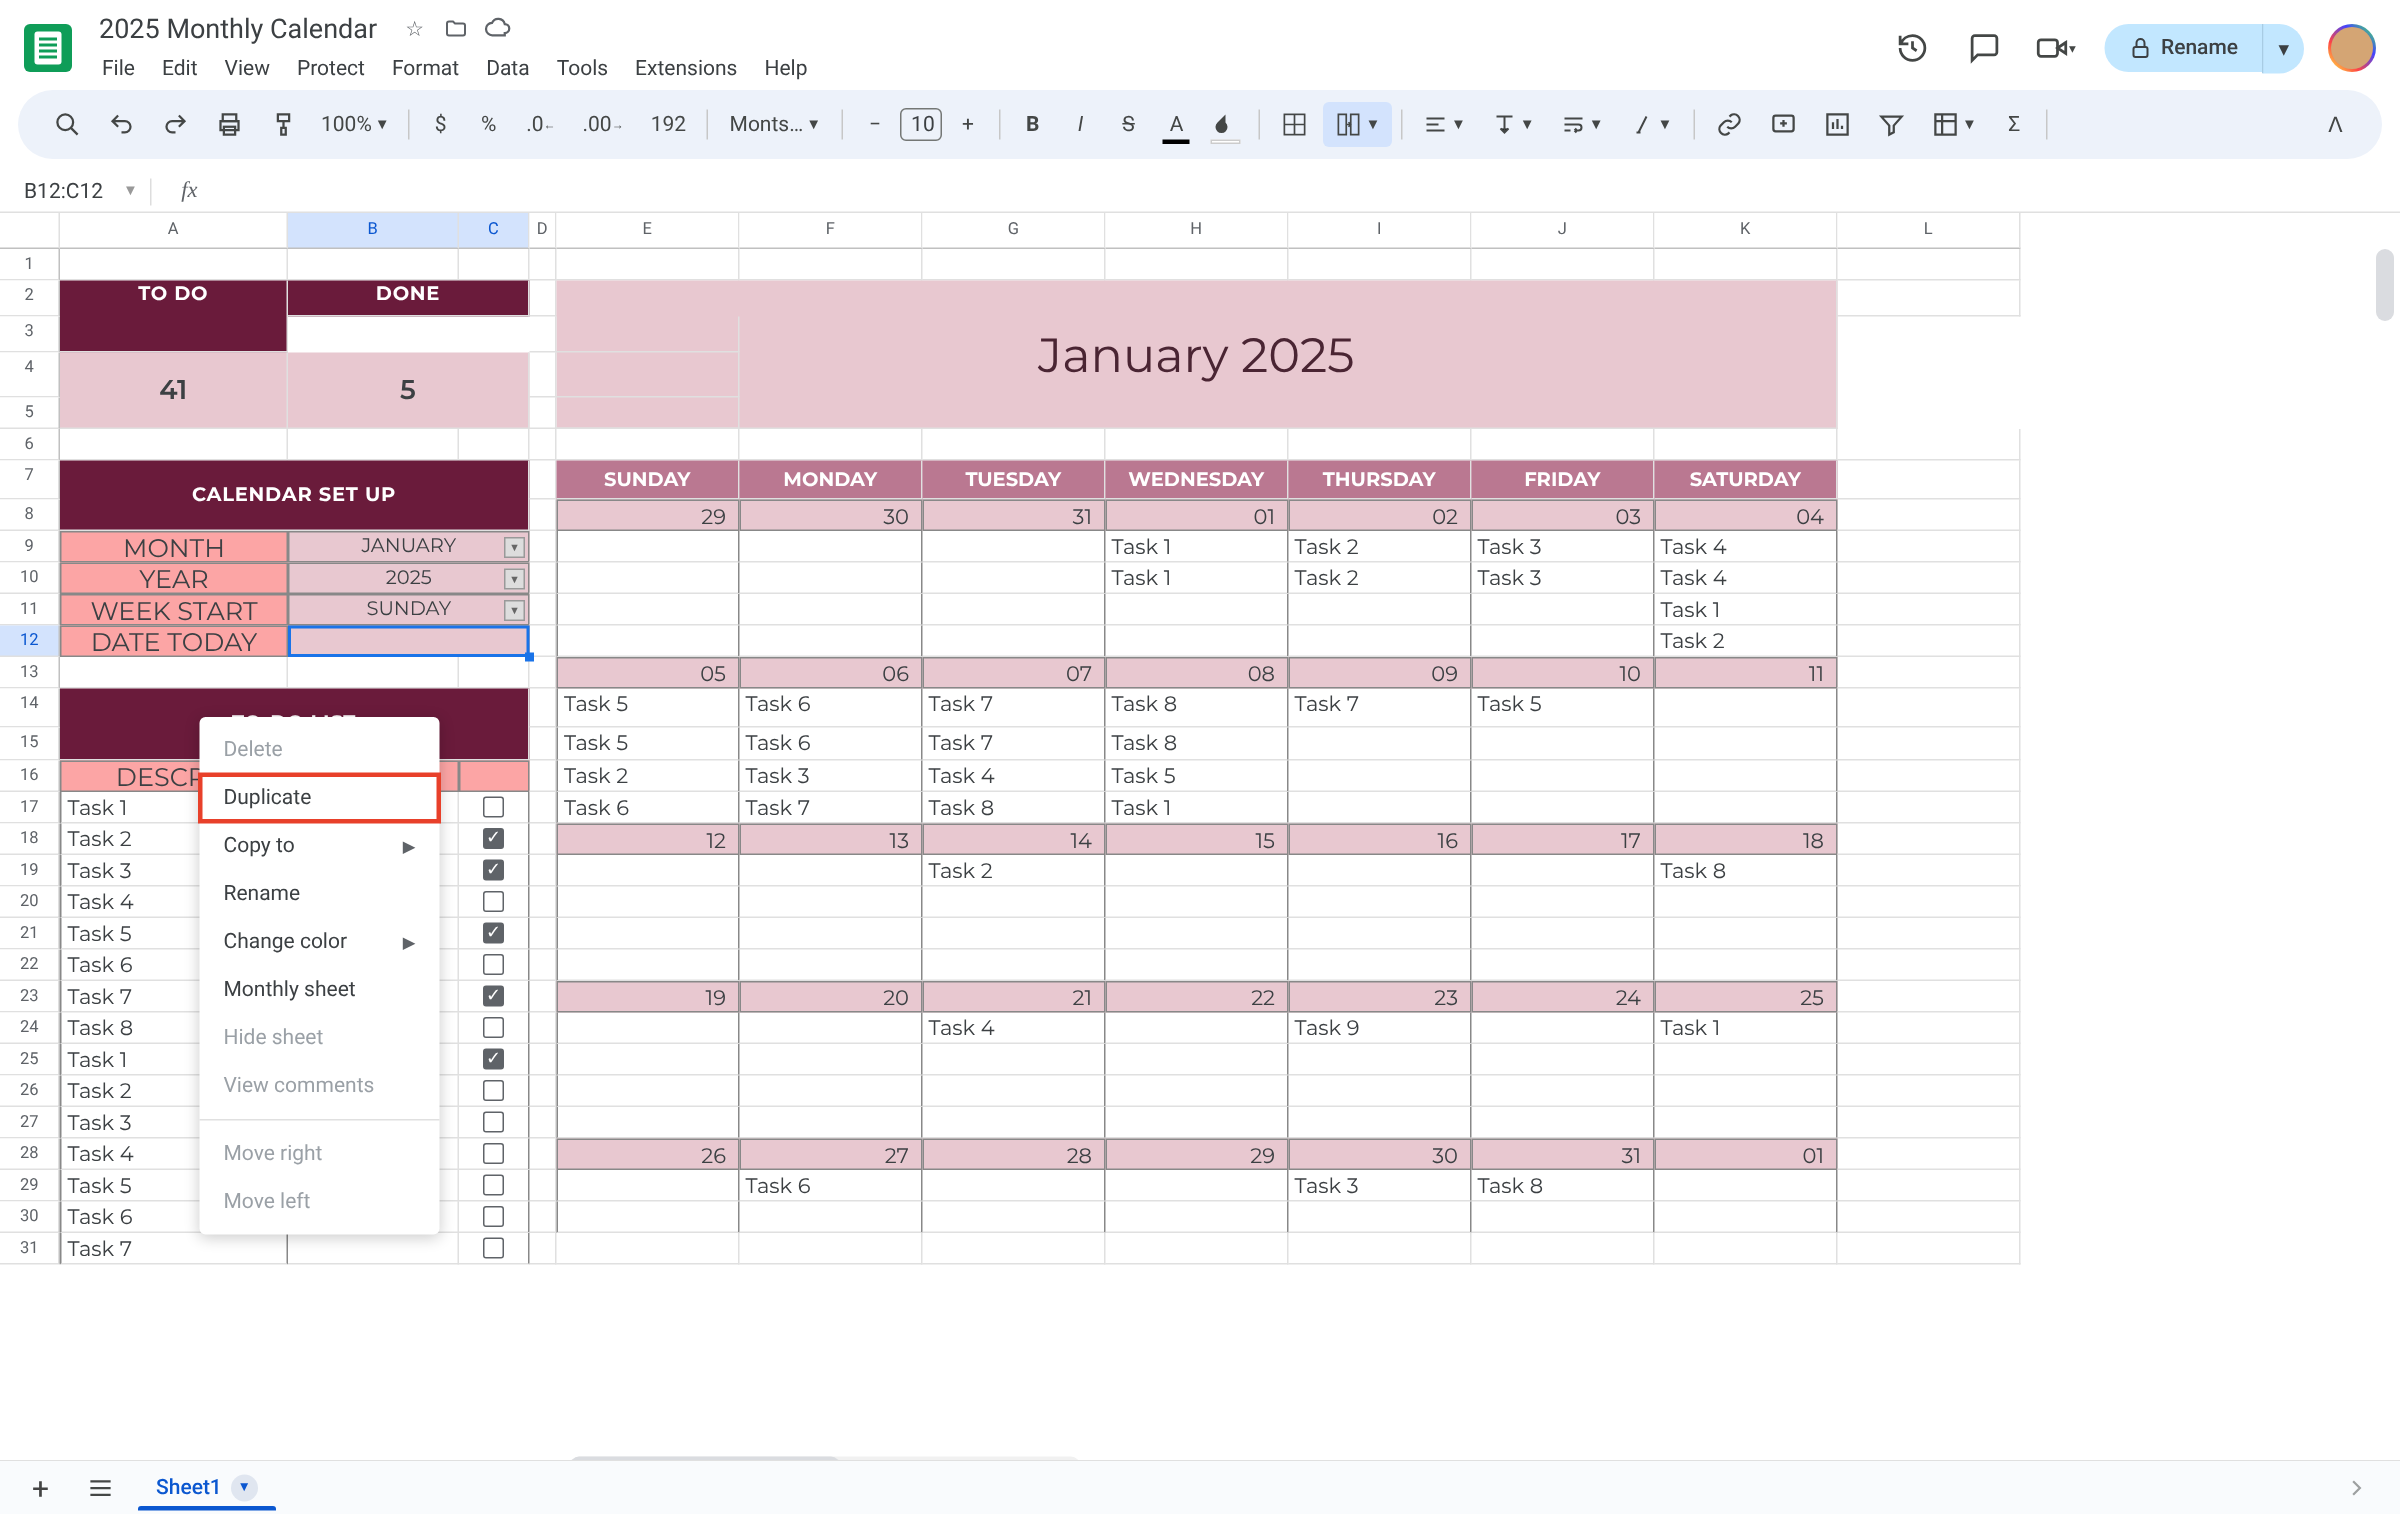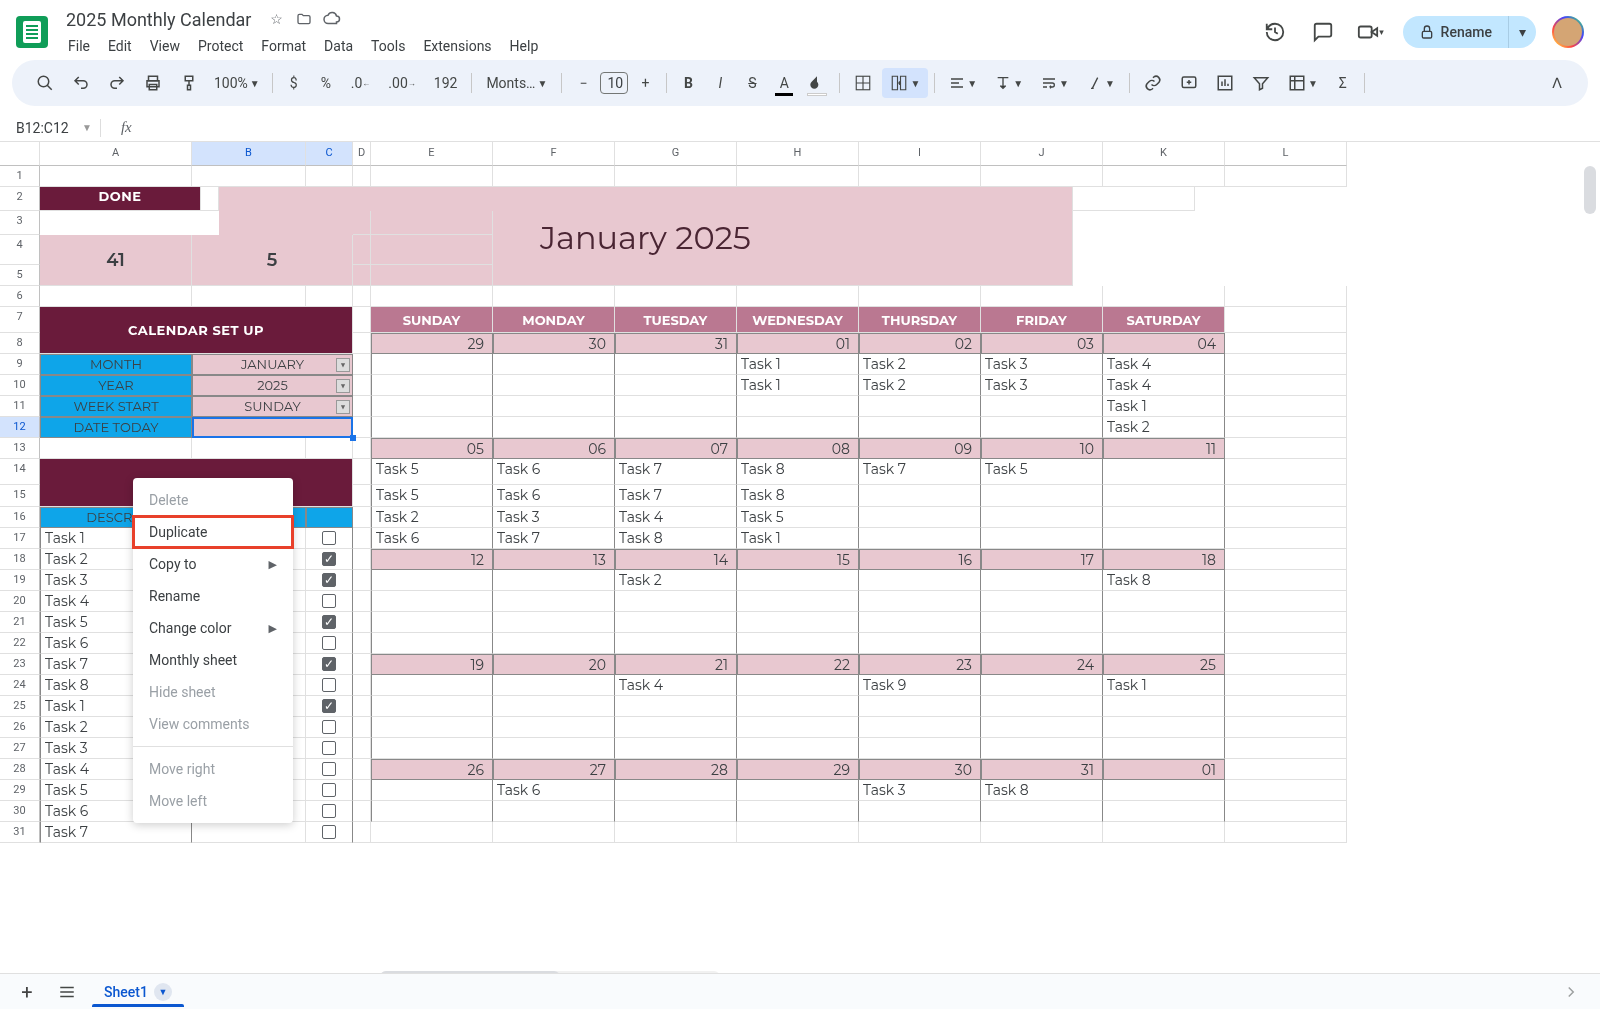--- a/index.html
+++ b/index.html
@@ -60,21 +60,21 @@
 
 .cA{width:152px;} .cB{width:114px;} .cC{width:47px;} .cD{width:18px;}
 .cE,.cF,.cG,.cH,.cI,.cJ,.cK{width:122px;} .cL{width:122px;}
 
 
 .dark-header { background:#6a1b3b; color:#fff; font-weight:700; text-align:center; font-size:13px; letter-spacing:0.5px; }
 .pink-bg { background:#e8c8d0; }
 .pink-header { background:#ba7891; color:#fff; font-weight:700; text-align:center; font-size:13px; }
 .cal-title { font-size:32px; font-weight:400; text-align:center; color:#4a2533; }
 .val-center { text-align:center; font-weight:600; font-size:18px; }
-.setup-label { text-align:center; font-size:13px; background:#0ea5e9; }
+.setup-label { text-align:center; font-size:17px; background:#fca5a5; }
 .setup-val { text-align:center; font-size:13px; background:#e8c8d0; }
 .date-cell { text-align:right; background:#e8c8d0; padding-right:8px; font-size:14px; border:1px solid #888; }
 .task-cell { font-size:14px; padding-left:4px; border-right:1px solid #888;}
 .task-left-border { border-left:1px solid #888; }
 .dd-arrow { position:absolute; right:2px; top:3px; font-size:10px; color:#666; border:1px solid #999; background:#ddd; width:14px; height:14px; text-align:center; line-height:12px; }
 
 .checkbox-cell { text-align:center; }
 .cb { width:14px; height:14px; border:1.5px solid #5f6368; border-radius:2px; display:inline-block; margin-top:2px; }
 .cb.checked { background:#5f6368; position:relative; }
 .cb.checked::after { content:'✓'; color:#fff; position:absolute; top:-2px; left:1px; font-size:12px; }
@@ -377,20 +377,21 @@
           <div class="cell cE"></div>
           <div class="cell cF"></div>
           <div class="cell cG"></div>
           <div class="cell cH"></div>
           <div class="cell cI"></div>
           <div class="cell cJ"></div>
           <div class="cell cK"></div>
           <div class="cell cL"></div>
         </div>
         <div class="cell-row" style="height: 24px;">
+          <div class="cell cA dark-header" style="height: 48px;">TO DO</div>
           <div class="cell cB dark-header" style="width: 161px;">DONE</div>
           <div class="cell cD"></div>
           <div class="cell cE pink-bg cal-title" style="width: 854px; height: 99px; line-height: 99px;">January 2025</div>
           <div class="cell cL"></div>
         </div>
         <div class="cell-row" style="height: 24px;">
           <div style="width: 313px;"></div>
           <div class="cell cD"></div>
           <div class="cell cL"></div>
         </div>

